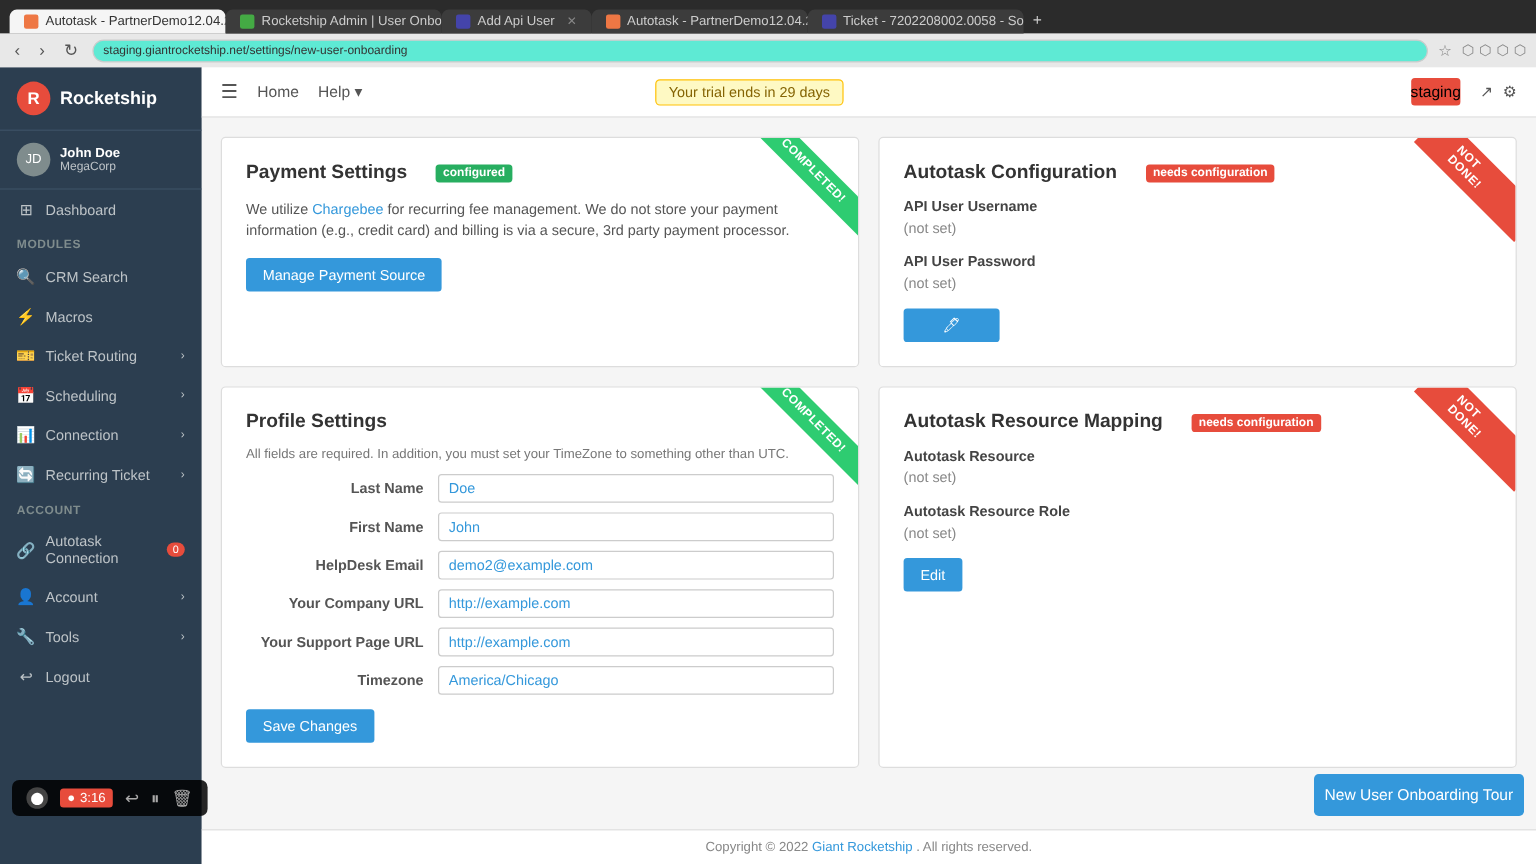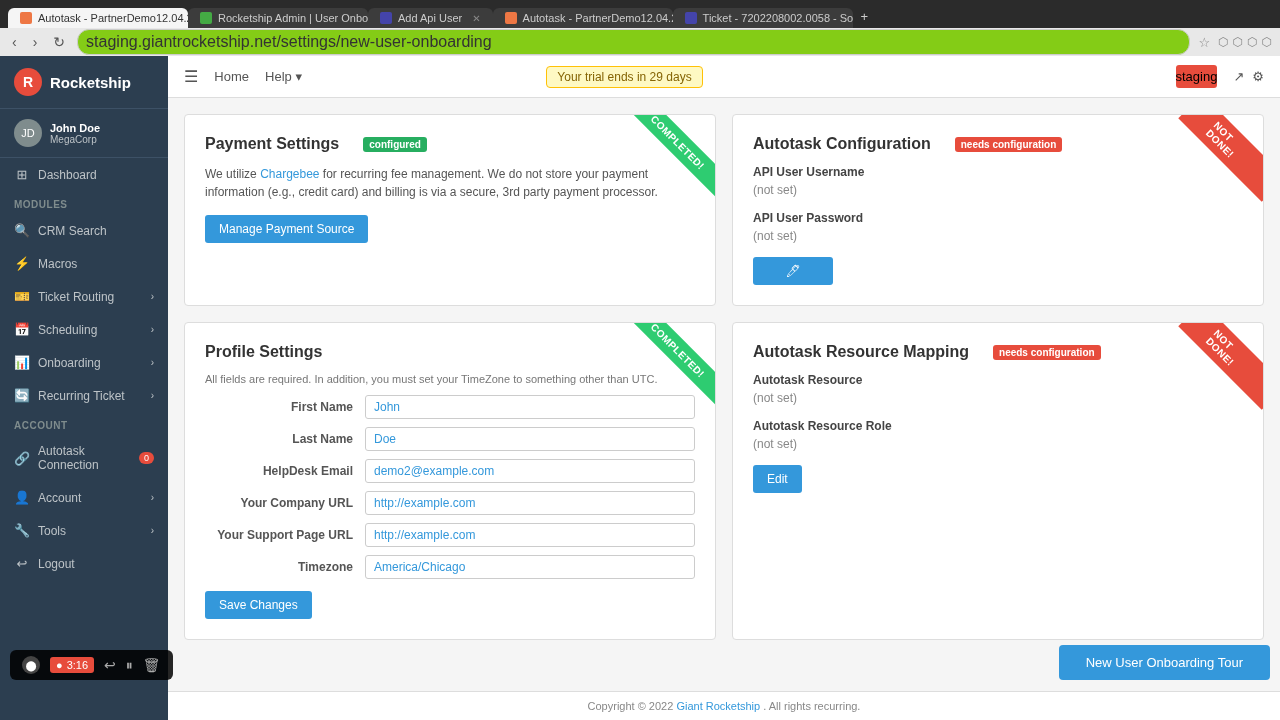--- a/index.html
+++ b/index.html
@@ -5,21 +5,21 @@
     * { box-sizing: border-box; margin: 0; padding: 0; }
     body { font-family: Arial, sans-serif; font-size: 13px; background: #f5f5f5; color: #333; display: flex; flex-direction: column; height: 720px; overflow: hidden; }
     .browser-tabs { background: #2b2b2b; display: flex; align-items: flex-end; height: 28px; padding: 0 8px; }
     .browser-tab { background: #f5f5f5; border-radius: 6px 6px 0 0; padding: 4px 12px; font-size: 11px; display: flex; align-items: center; gap: 6px; max-width: 180px; white-space: nowrap; overflow: hidden; text-overflow: ellipsis; }
     .browser-tab.inactive { background: #3c3c3c; color: #ccc; }
     .browser-tab .favicon { width: 12px; height: 12px; background: #e74; border-radius: 2px; flex-shrink: 0; }
     .browser-tab .favicon.green { background: #4a4; }
     .browser-tab .favicon.blue { background: #44a; }
     .browser-tab .close-btn { margin-left: 4px; color: #888; font-size: 10px; }
     .browser-address-bar { background: #e8e8e8; height: 28px; display: flex; align-items: center; padding: 0 8px; gap: 8px; }
-    .browser-address-bar .url { background: #84cc16; flex: 1; padding: 3px 8px; border-radius: 12px; font-size: 16px; border: 1px solid #ccc; color: #333; }
+    .browser-address-bar .url { background: #5eead4; flex: 1; padding: 3px 8px; border-radius: 12px; font-size: 10px; border: 1px solid #ccc; color: #333; }
     .nav-btn { color: #555; font-size: 14px; padding: 2px 4px; cursor: pointer; }
 
     
     .app-container { display: flex; flex: 1; overflow: hidden; }
 
     
     .sidebar { width: 168px; background: #2c3e50; color: #ecf0f1; display: flex; flex-direction: column; overflow-y: auto; flex-shrink: 0; }
     .sidebar-logo { display: flex; align-items: center; gap: 8px; padding: 12px 14px; border-bottom: 1px solid #3d5166; }
     .sidebar-logo .logo-icon { width: 28px; height: 28px; background: #e74c3c; border-radius: 50%; display: flex; align-items: center; justify-content: center; font-size: 14px; color: white; font-weight: bold; }
     .sidebar-logo .logo-text { font-size: 15px; font-weight: bold; color: white; }
@@ -87,21 +87,21 @@
     .footer { background: white; border-top: 1px solid #ddd; padding: 8px 16px; font-size: 11px; color: #888; text-align: center; }
     .footer a { color: #3498db; text-decoration: none; }
 
     
     .recording-bar { background: rgba(0,0,0,0.85); display: flex; align-items: center; gap: 10px; padding: 6px 12px; position: fixed; bottom: 40px; left: 10px; border-radius: 6px; z-index: 1000; }
     .rec-dot { width: 18px; height: 18px; background: #444; border-radius: 50%; display: flex; align-items: center; justify-content: center; color: white; font-size: 10px; }
     .rec-time-badge { background: #e74c3c; border-radius: 3px; padding: 2px 6px; color: white; font-size: 11px; display: flex; align-items: center; gap: 4px; }
     .rec-btn { color: #aaa; font-size: 14px; cursor: pointer; }
 
     
-    .tour-btn { background: #3498db; color: white; border: none; padding: 10px 27px; border-radius: 4px; font-size: 13px; cursor: pointer; position: fixed; bottom: 40px; right: 10px; }
+    .tour-btn { background: #3498db; color: white; border: none; padding: 10px 9px; border-radius: 4px; font-size: 13px; cursor: pointer; position: fixed; bottom: 40px; right: 10px; }
   </style>
 </head>
 <body>
 
 <div>
   <div class="browser-tabs">
     <div class="browser-tab">
       <div class="favicon"></div>
       <span style="font-size:11px;">Autotask - PartnerDemo12.04.2...</span>
 
@@ -176,21 +176,21 @@
         <span>Ticket Routing</span>
         <span class="chevron">›</span>
       </div>
       <div class="sidebar-item">
         <span class="icon">📅</span>
         <span>Scheduling</span>
         <span class="chevron">›</span>
       </div>
       <div class="sidebar-item">
         <span class="icon">📊</span>
-        <span>Onboarding</span>
+        <span>Connection</span>
         <span class="chevron">›</span>
       </div>
       <div class="sidebar-item">
         <span class="icon">🔄</span>
         <span>Recurring Ticket</span>
         <span class="chevron">›</span>
       </div>
       <div class="sidebar-section-label">Account</div>
       <div class="sidebar-item">
         <span class="icon">🔗</span>
@@ -265,26 +265,26 @@
         <div class="card">
           <div style="position:absolute;top:0;right:0;width:90px;height:90px;overflow:hidden;">
             <div class="ribbon completed">COMPLETED!</div>
           </div>
           <div class="card-title">
             <span>Profile Settings</span>
           </div>
           <p class="form-req-note">All fields are required. In addition, you must set your TimeZone to something other than UTC.</p>
           <div class="profile-form">
             <div class="form-row">
+              <label class="form-label">Last Name</label>
+              <input class="form-input" type="text" value="Doe" style="">
+            </div>
+            <div class="form-row">
               <label class="form-label">First Name</label>
               <input class="form-input" type="text" value="John" style="">
-            </div>
-            <div class="form-row">
-              <label class="form-label">Last Name</label>
-              <input class="form-input" type="text" value="Doe" style="">
             </div>
             <div class="form-row">
               <label class="form-label">HelpDesk Email</label>
               <input class="form-input" type="text" value="demo2@example.com" style="color: rgb(52, 152, 219);">
             </div>
             <div class="form-row">
               <label class="form-label">Your Company URL</label>
               <input class="form-input" type="text" value="http://example.com" style="color: rgb(52, 152, 219);">
             </div>
             <div class="form-row">
@@ -315,21 +315,21 @@
           <div class="field-value">(not set)</div>
           <button class="btn-blue">Edit</button>
         </div>
 
       </div>
     </div>
 
     <div class="footer">
       <span>Copyright © 2022 </span>
       <a>Giant Rocketship</a>
-      <span>. All rights recurring.</span>
+      <span>. All rights reserved.</span>
     </div>
   </div>
 </div>
 
 <div class="recording-bar">
   <div class="rec-dot">⬤</div>
   <div class="rec-time-badge">
     <span>●</span>
     <span>3:16</span>
   </div>

